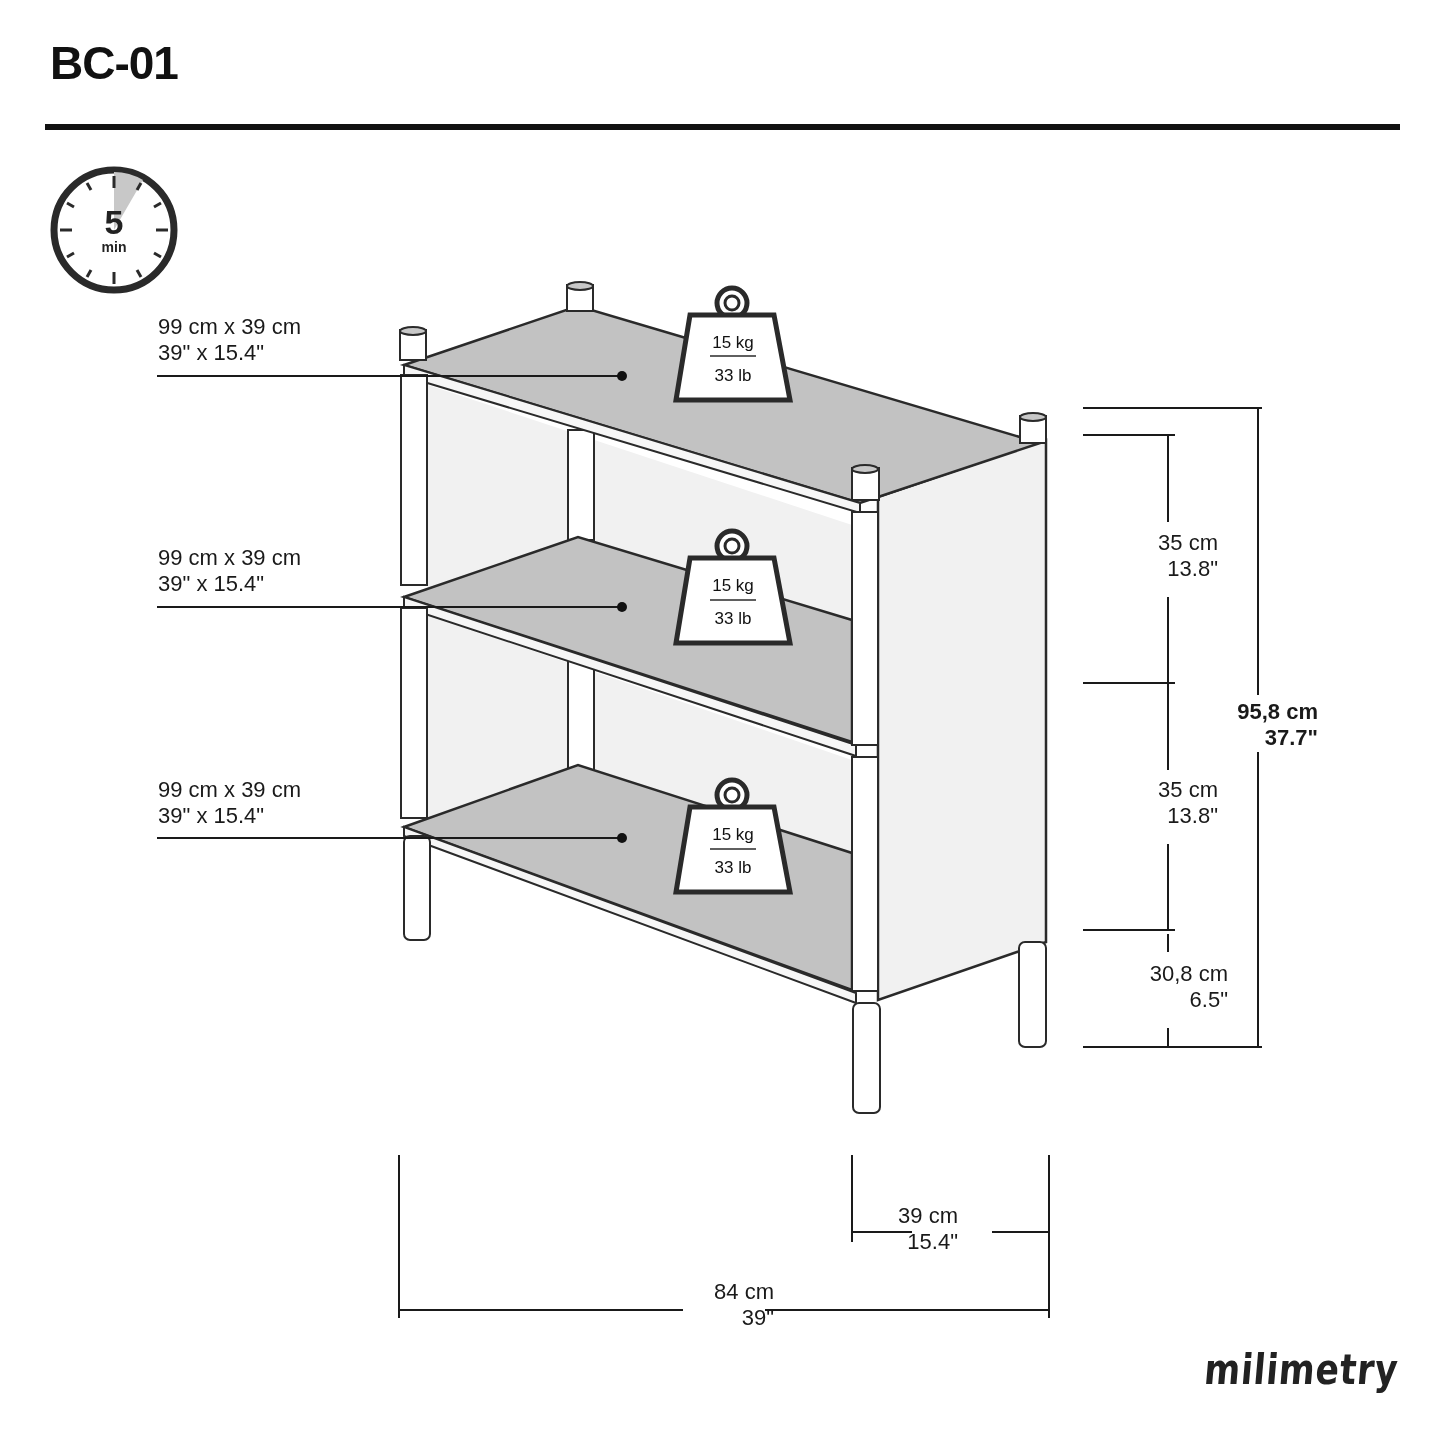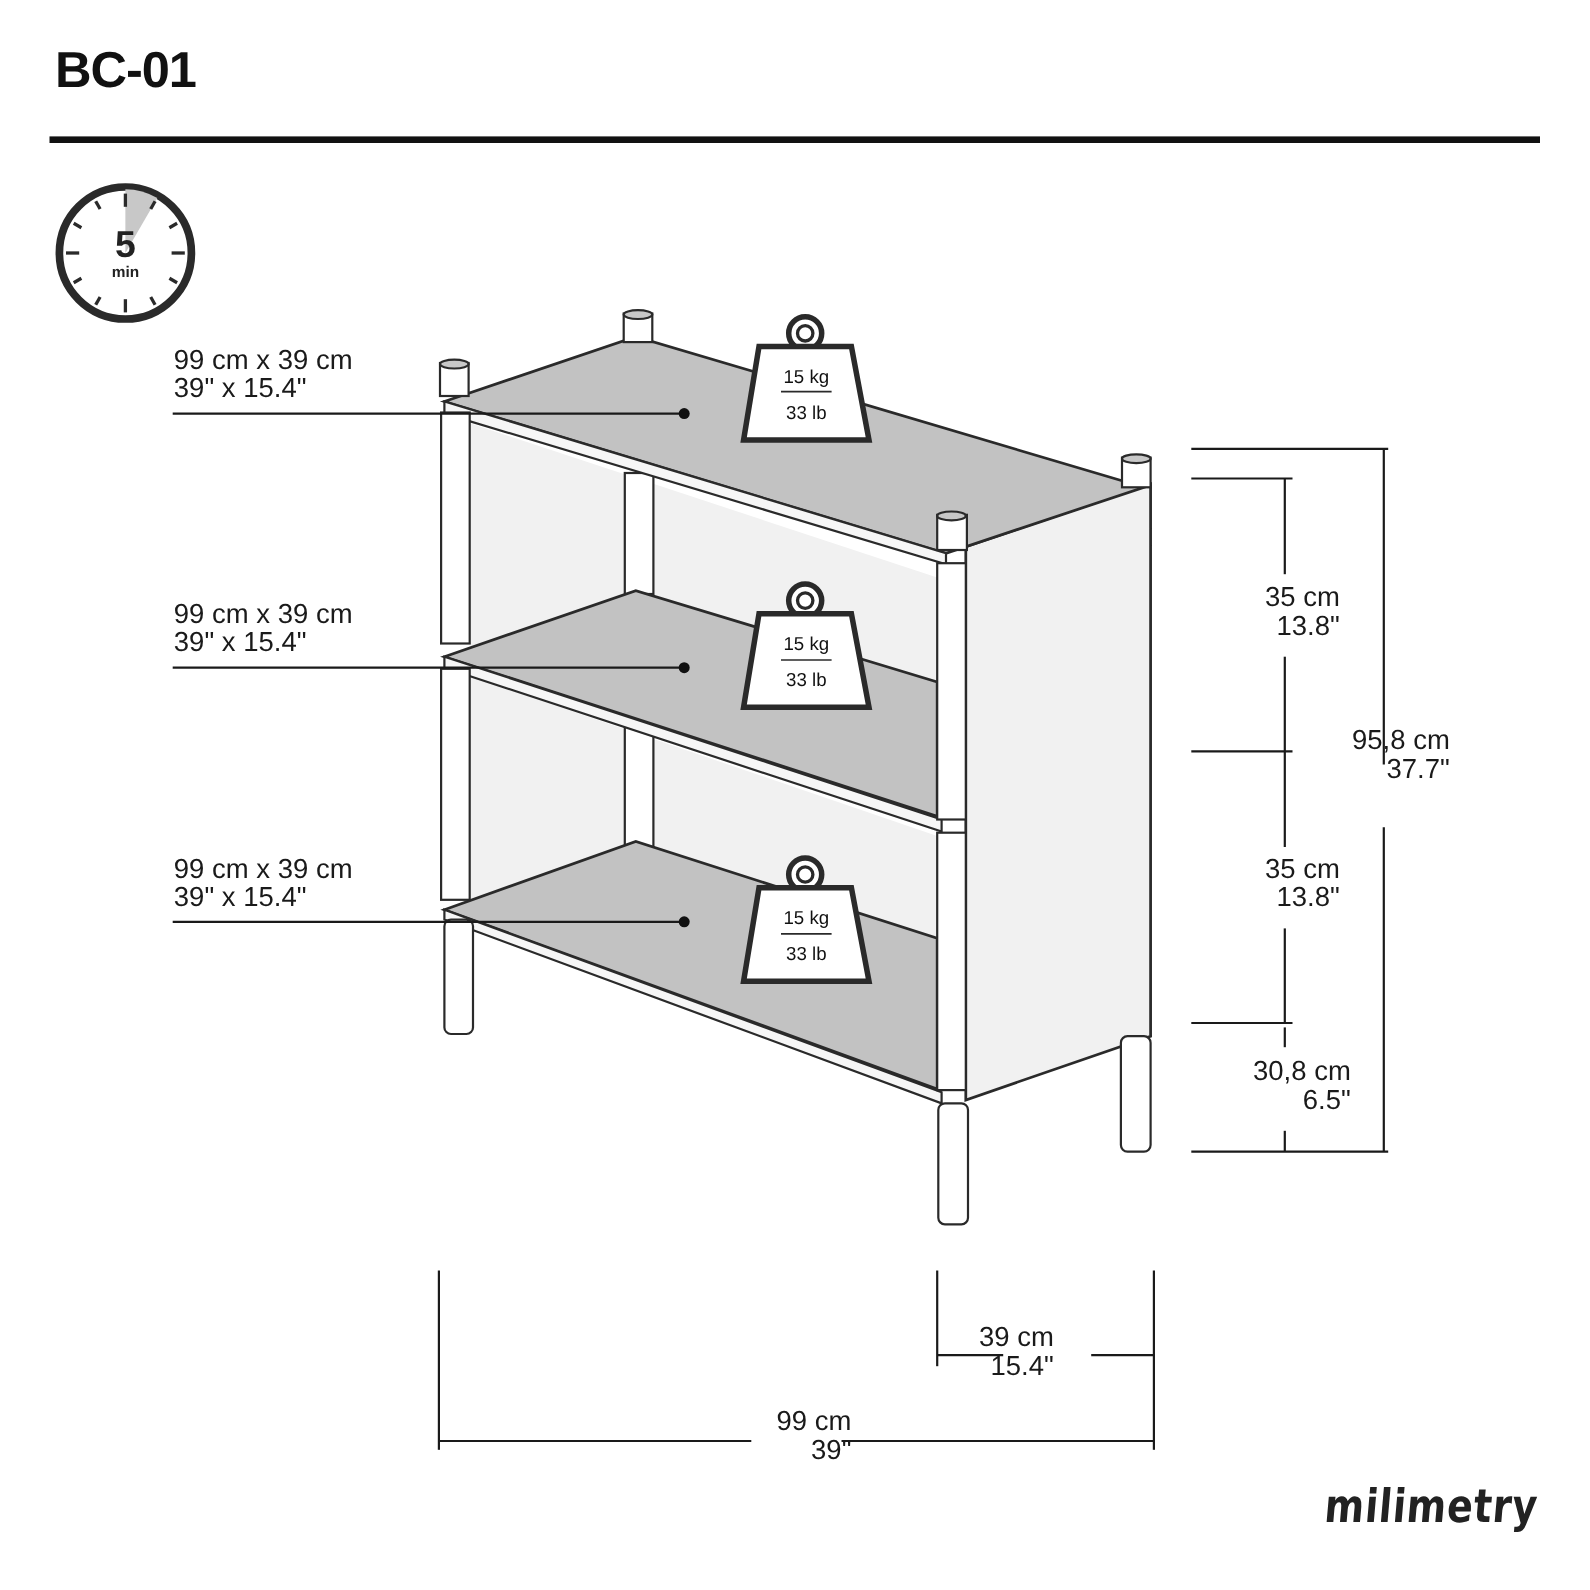--- a/index.html
+++ b/index.html
@@ -1,21 +1,21 @@
 <!DOCTYPE html>
 <html><head>
 <meta charset="utf-8">
 <style>
   html, body { margin: 0; padding: 0; background: #ffffff; }
   body { width: 1445px; height: 1445px; position: relative; overflow: hidden;
          font-family: "Liberation Sans", sans-serif; color: #1a1a1a; }
   .title { position: absolute; left: 50px; top: 40px; font-size: 46px; font-weight: bold;
            letter-spacing: -1px; color: #111; line-height: 1; }
   .title-rule { position: absolute; left: 45px; top: 124px; width: 1355px; height: 6px; background: #111; }
-  .label { position: absolute; font-size: 25px; line-height: 26px; color: #1a1a1a; white-space: nowrap; }
+  .label { position: absolute; font-size: 22px; line-height: 26px; color: #1a1a1a; white-space: nowrap; }
   .label.center { text-align: right; }
   .label div { display: block; }
   .brand { position: absolute; right: 45px; top: 1345px; font-family: "DejaVu Sans", sans-serif;
            font-weight: bold; font-size: 42px; letter-spacing: 1px; color: #222; transform: scaleX(0.82) skewX(-6deg);
            transform-origin: right top; }
   svg.drawing { position: absolute; left: 0; top: 0; }
   .wlabel { font-family: "Liberation Sans", sans-serif; font-size: 17px; fill: #111; }
 </style>
 </head>
 <body>
@@ -172,27 +172,27 @@
   <div>13.8"</div>
 </div>
 <div class="label center" style="left:1118px; top:777px; width:100px;">
   <div>35 cm</div>
   <div>13.8"</div>
 </div>
 <div class="label center" style="left:1108px; top:961px; width:120px;">
   <div>30,8 cm</div>
   <div>6.5"</div>
 </div>
-<div class="label center" style="left:1198px; top:660px; width:120px;">
+<div class="label center" style="left:1198px; top:699px; width:120px;font-weight:bold;">
   <div>95,8 cm</div>
   <div>37.7"</div>
 </div>
 
 <div class="label center" style="left:856px; top:1203px; width:102px;">
   <div>39 cm</div>
   <div>15.4"</div>
 </div>
 <div class="label center" style="left:674px; top:1279px; width:100px;">
-  <div>99 cm</div>
+  <div>84 cm</div>
   <div>39"</div>
 </div>
 
 <div class="brand">milimetry</div>
 
 </body></html>

